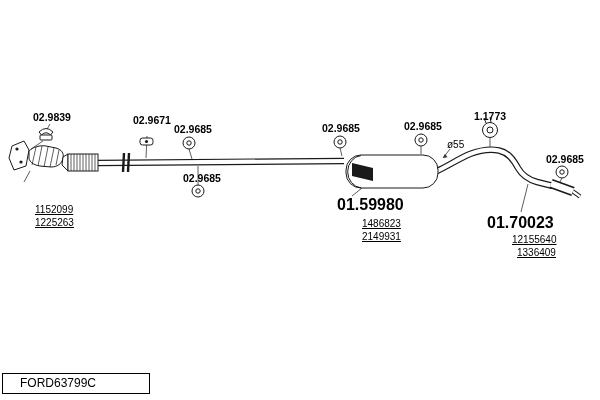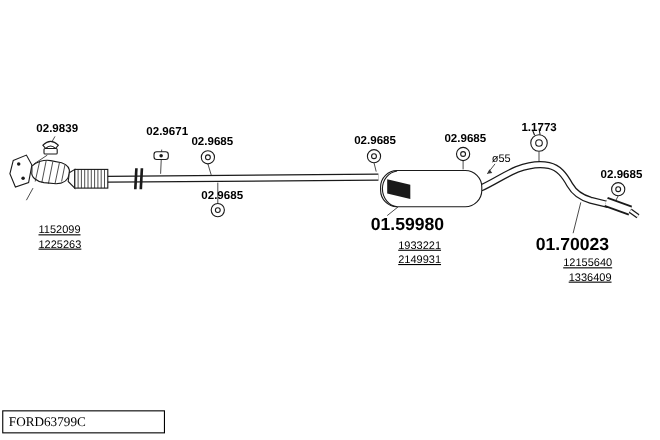--- a/index.html
+++ b/index.html
@@ -45,23 +45,22 @@
   .code-box {
     position: absolute;
     left: 2px;
     top: 373px;
     width: 148px;
     height: 21px;
     border: 1px solid #000;
     background: #fff;
     font-size: 12px;
     line-height: 19px;
-    padding-left: 5px;
+    padding-left: 17px;
     white-space: nowrap;
-    font-family: Liberation Serif, serif;
   }
 </style>
 </head>
 <body>
 
 <div class="canvas">
 
   <svg class="art" width="600" height="400" viewBox="0 0 600 400">
 
     <g stroke="#333" stroke-width="0.8" fill="none">
@@ -153,21 +152,21 @@
   <div class="plabel" style="left:183px;top:172px">02.9685</div>
   <div class="plabel" style="left:322px;top:122px">02.9685</div>
   <div class="plabel" style="left:404px;top:120px">02.9685</div>
   <div class="plabel" style="left:474px;top:110px">1.1773</div>
   <div class="plabel" style="left:546px;top:153px">02.9685</div>
 
   <div class="oe" style="left:35px;top:204px">1152099</div>
   <div class="oe" style="left:35px;top:217px">1225263</div>
 
   <div class="assembly" style="left:337px;top:196px">01.59980</div>
-  <div class="oe" style="left:362px;top:218px">1933221</div>
+  <div class="oe" style="left:362px;top:218px">1486823</div>
   <div class="oe" style="left:362px;top:231px">2149931</div>
 
   <div class="assembly" style="left:487px;top:214px">01.70023</div>
   <div class="oe" style="left:512px;top:234px">12155640</div>
   <div class="oe" style="left:517px;top:247px">1336409</div>
 
   <div class="dia-note" style="left:447px;top:139px">ø55</div>
 
   <div class="code-box">
     <span>FORD63799C</span>

